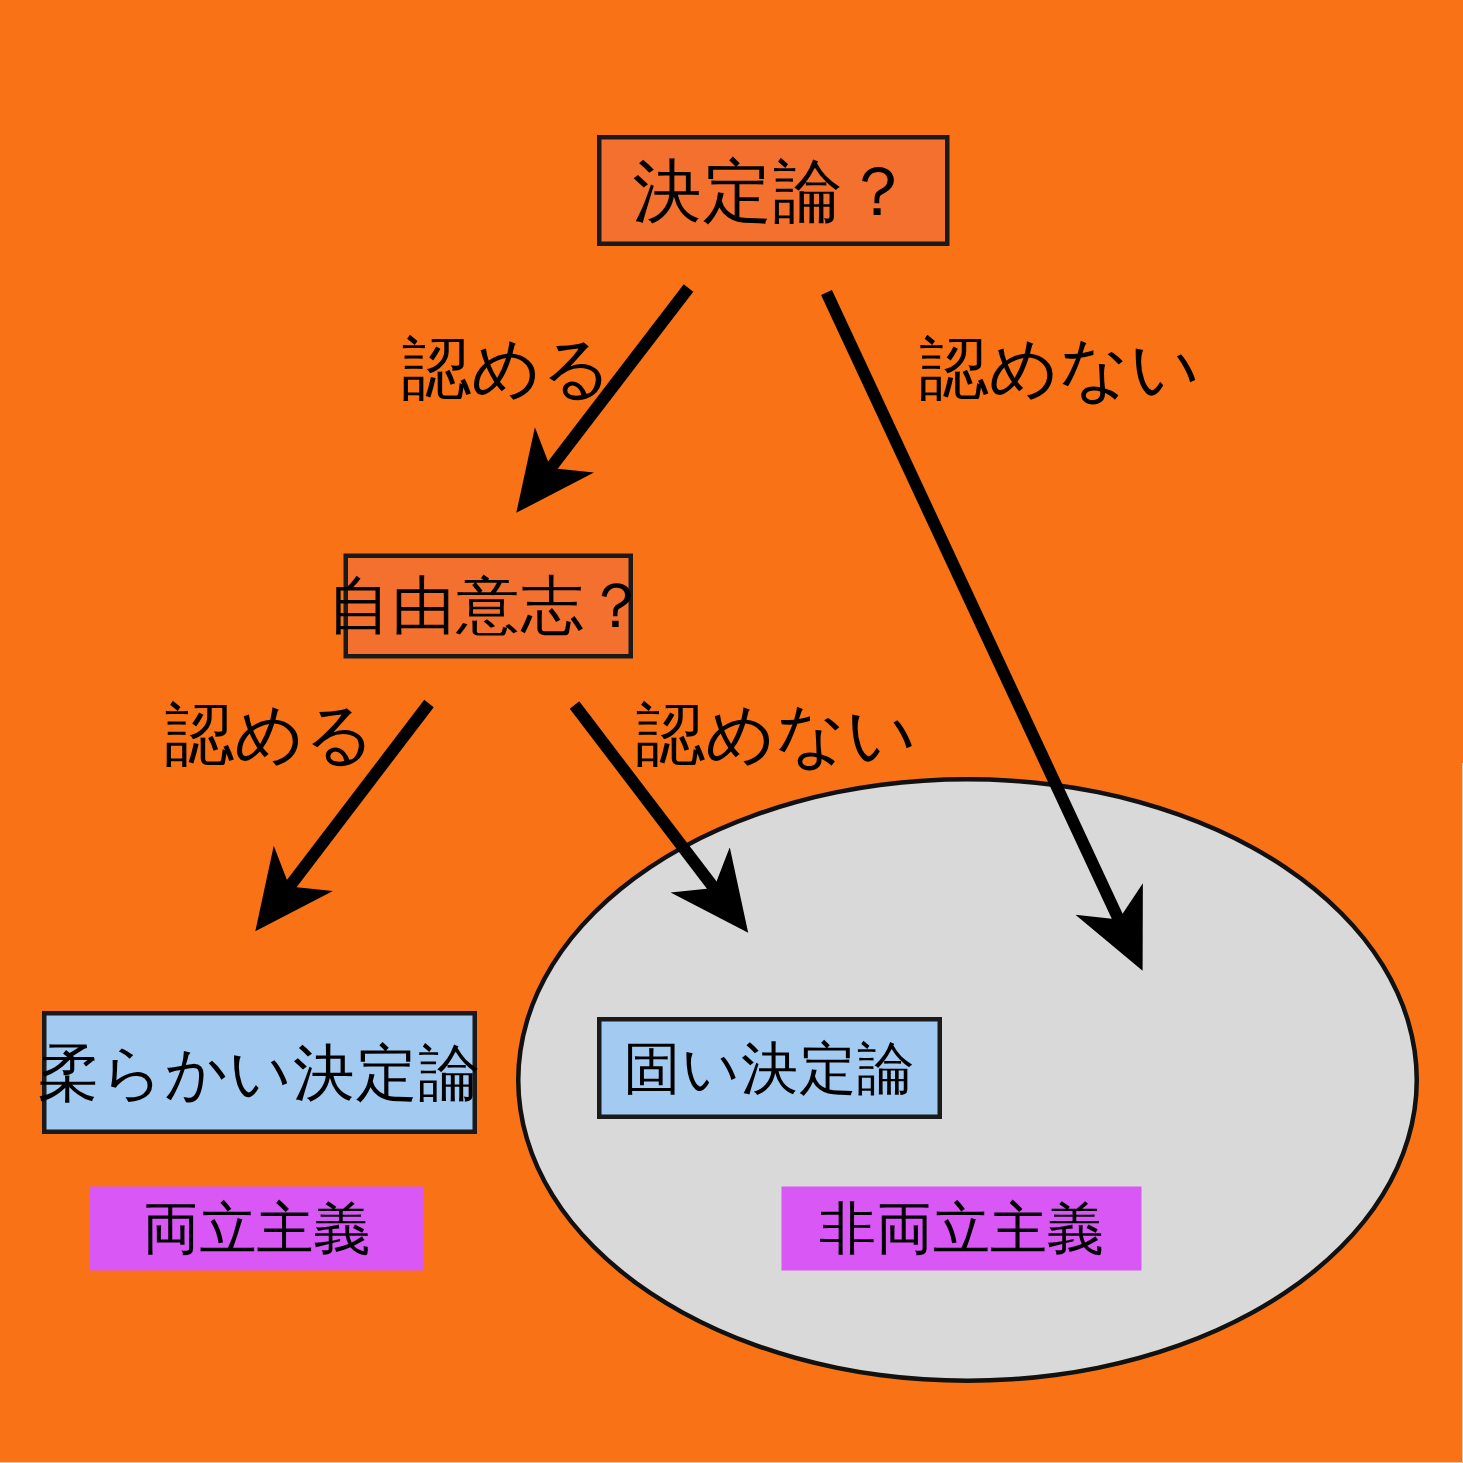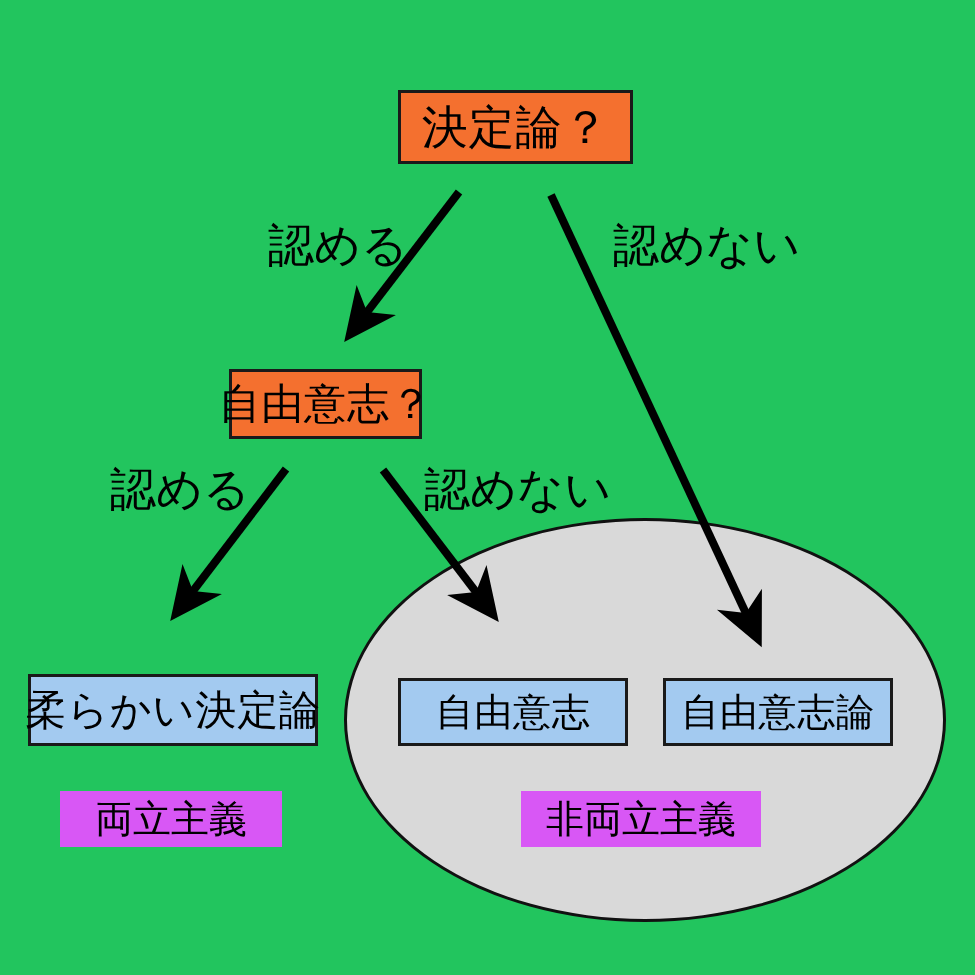--- a/index.html
+++ b/index.html
@@ -7,21 +7,21 @@
     padding: 0;
     background: #ffffff;
   }
   body {
     font-family: "DejaVu Sans", "Liberation Sans", sans-serif;
   }
   #canvas {
     position: relative;
     width: 975px;
     height: 975px;
-    background: #22c55e;
+    background: #f97316;
     overflow: hidden;
   }
   #edge-layer {
     position: absolute;
     left: 0;
     top: 0;
     width: 975px;
     height: 975px;
   }
   .group-ellipse {
@@ -75,21 +75,21 @@
   
   #node-determinism {
     left: 398px; top: 90px; width: 235px; height: 74px;
     font-size: 46px;
   }
   #node-freewill {
     left: 229px; top: 369px; width: 193px; height: 70px;
     font-size: 42px;
   }
   #node-soft-determinism {
-    left: 28px; top: 674px; width: 290px; height: 72px;
+    left: 28px; top: 674px; width: 290px; height: 82px;
     font-size: 41px;
   }
   #node-hard-determinism {
     left: 398px; top: 678px; width: 230px; height: 68px;
     font-size: 38px;
   }
   #node-libertarianism {
     left: 663px; top: 678px; width: 230px; height: 68px;
     font-size: 38px;
   }
@@ -135,26 +135,23 @@
 
   <div class="node node-decision" id="node-freewill">
     <span>自由意志？</span>
   </div>
 
   <div class="node node-position" id="node-soft-determinism">
     <span>柔らかい決定論</span>
   </div>
 
   <div class="node node-position" id="node-hard-determinism">
-    <span>自由意志</span>
+    <span>固い決定論</span>
   </div>
 
-  <div class="node node-position" id="node-libertarianism">
-    <span>自由意志論</span>
-  </div>
 
   <div class="tag" id="tag-incompatibilism">
     <span>非両立主義</span>
   </div>
 
   <div class="tag" id="tag-compatibilism">
     <span>両立主義</span>
   </div>
 
   <div class="edge-label" id="label-d-accept">認める</div>

